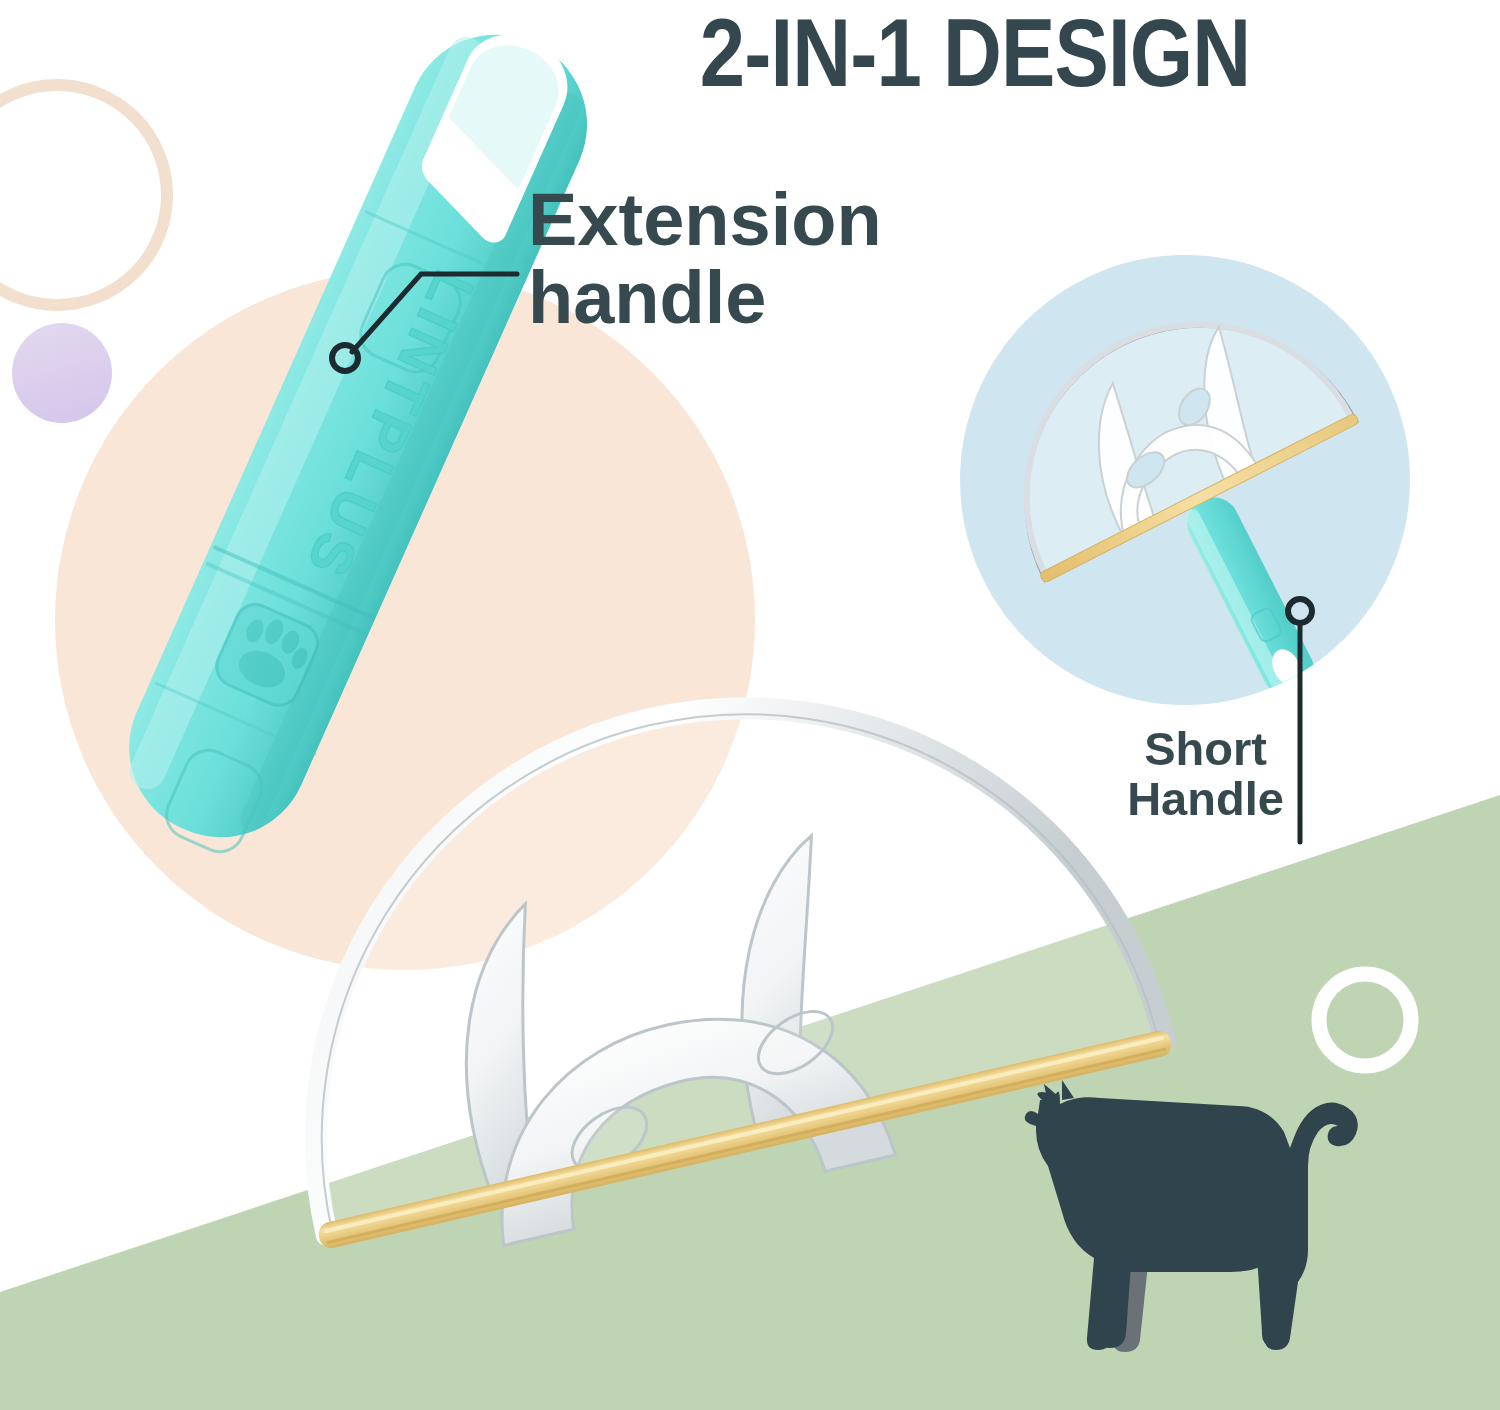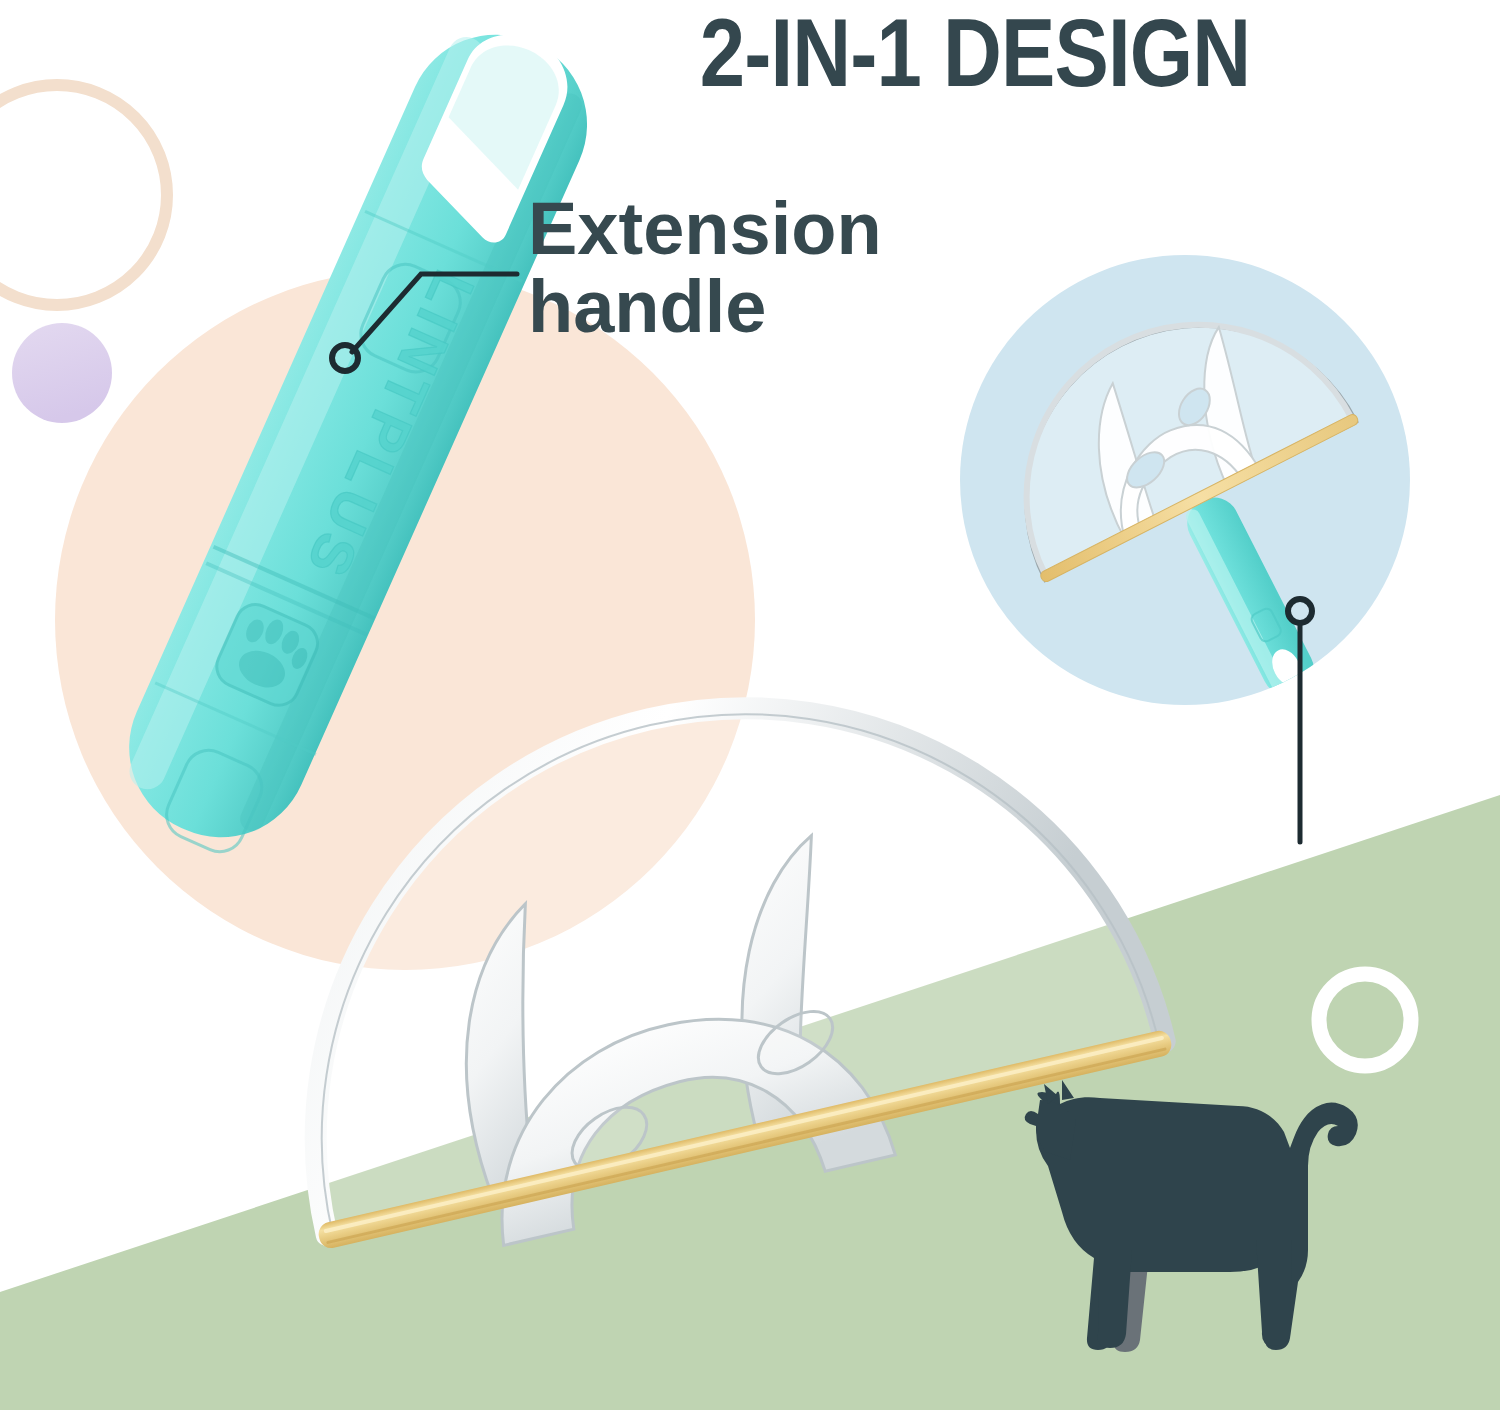--- a/index.html
+++ b/index.html
@@ -34,21 +34,21 @@
   }
 
   
   .callout{
     position:absolute;
     color:#36494F;
     font-weight:bold;
     line-height:1.06;
   }
   #callout-extension{
-    left:528px; top:190px;
+    left:528px; top:181px;
     font-size:74px;
     width:520px;
     text-align:left;
   }
   #callout-extension .l2{display:block;}
   #callout-short{
     left:1108px; top:724px;
     font-size:47px;
     width:195px;
     text-align:center;
@@ -280,14 +280,18 @@
     </g>
   </svg>
 
   <div id="headline">2-IN-1 DESIGN</div>
 
   <div class="callout" id="callout-extension">
     <span>Extension</span>
     <span class="l2">handle</span>
   </div>
 
+  <div class="callout" id="callout-short">
+    <span>Short</span>
+    <span class="l2">Handle</span>
+  </div>
 
 </div>
 
 </body></html>

